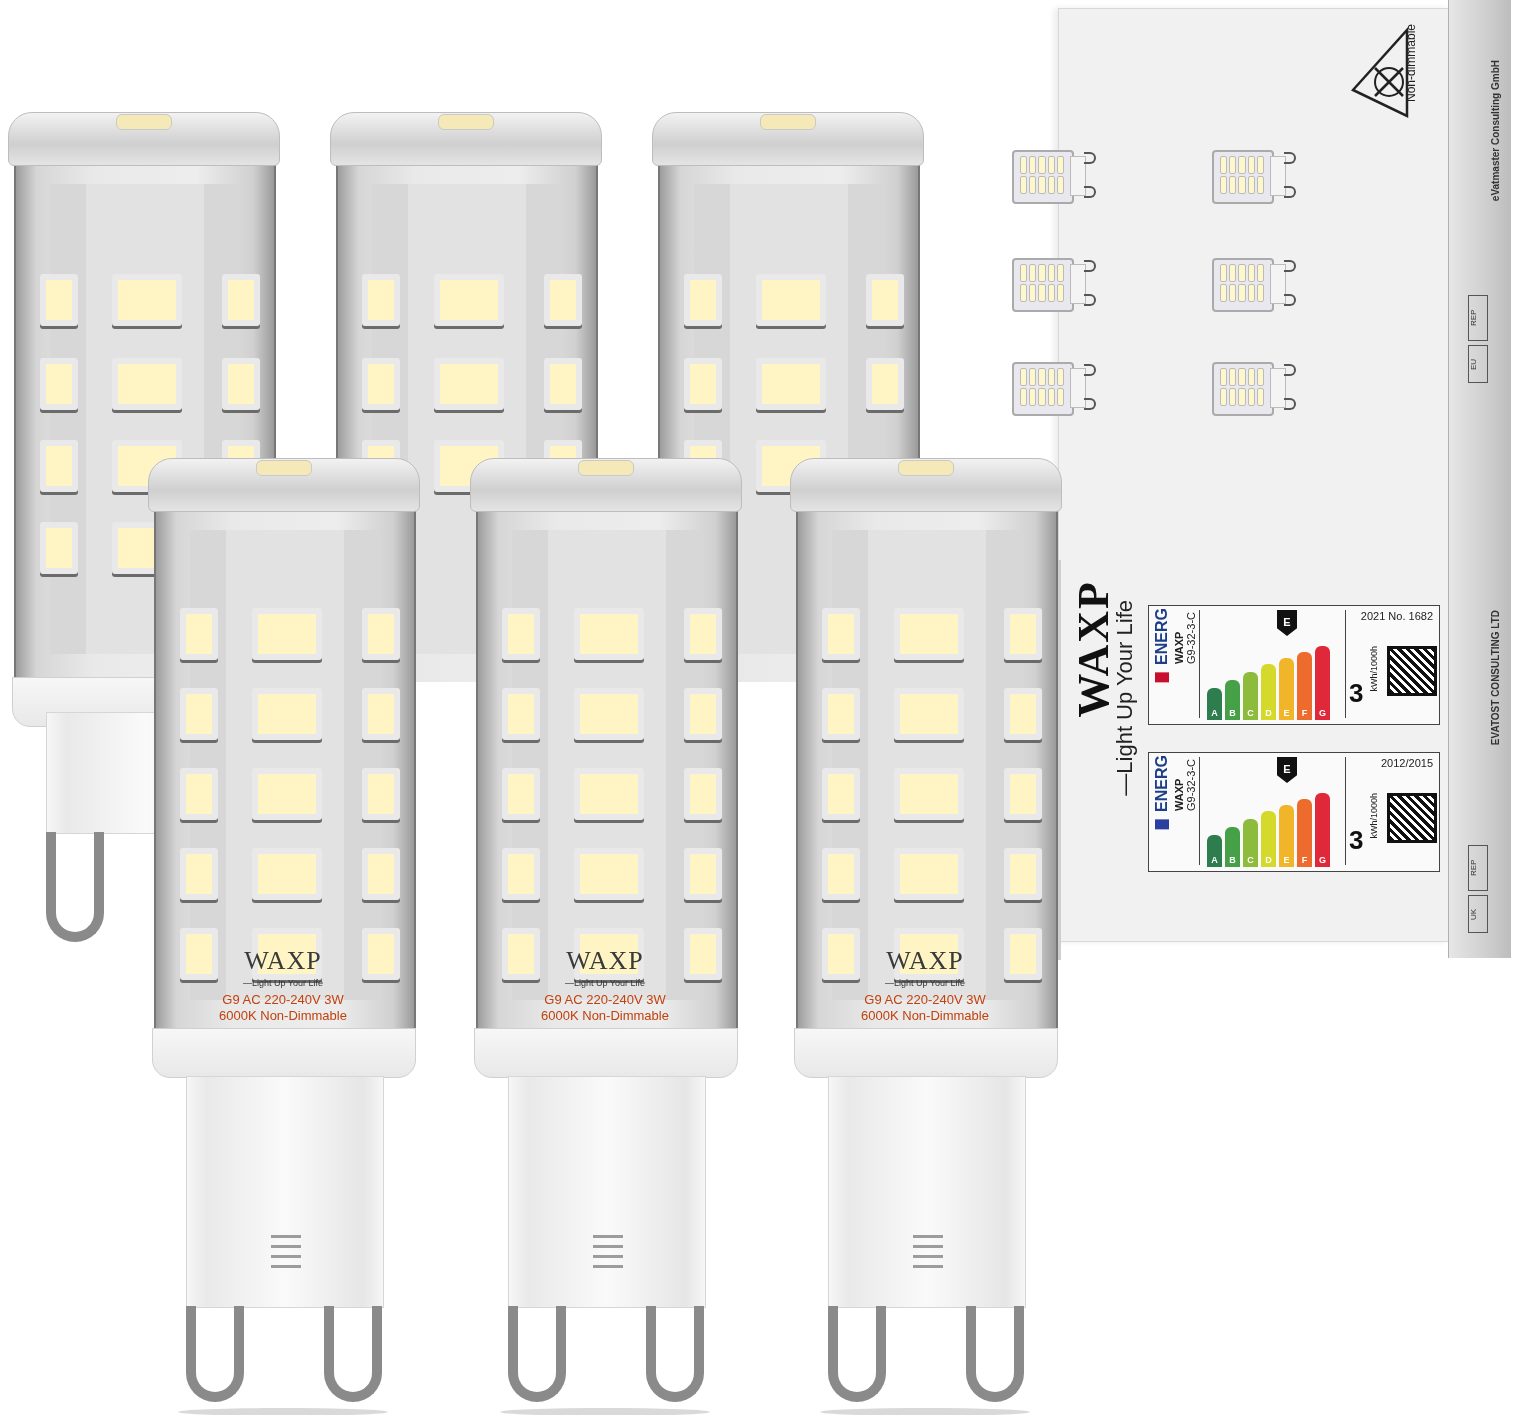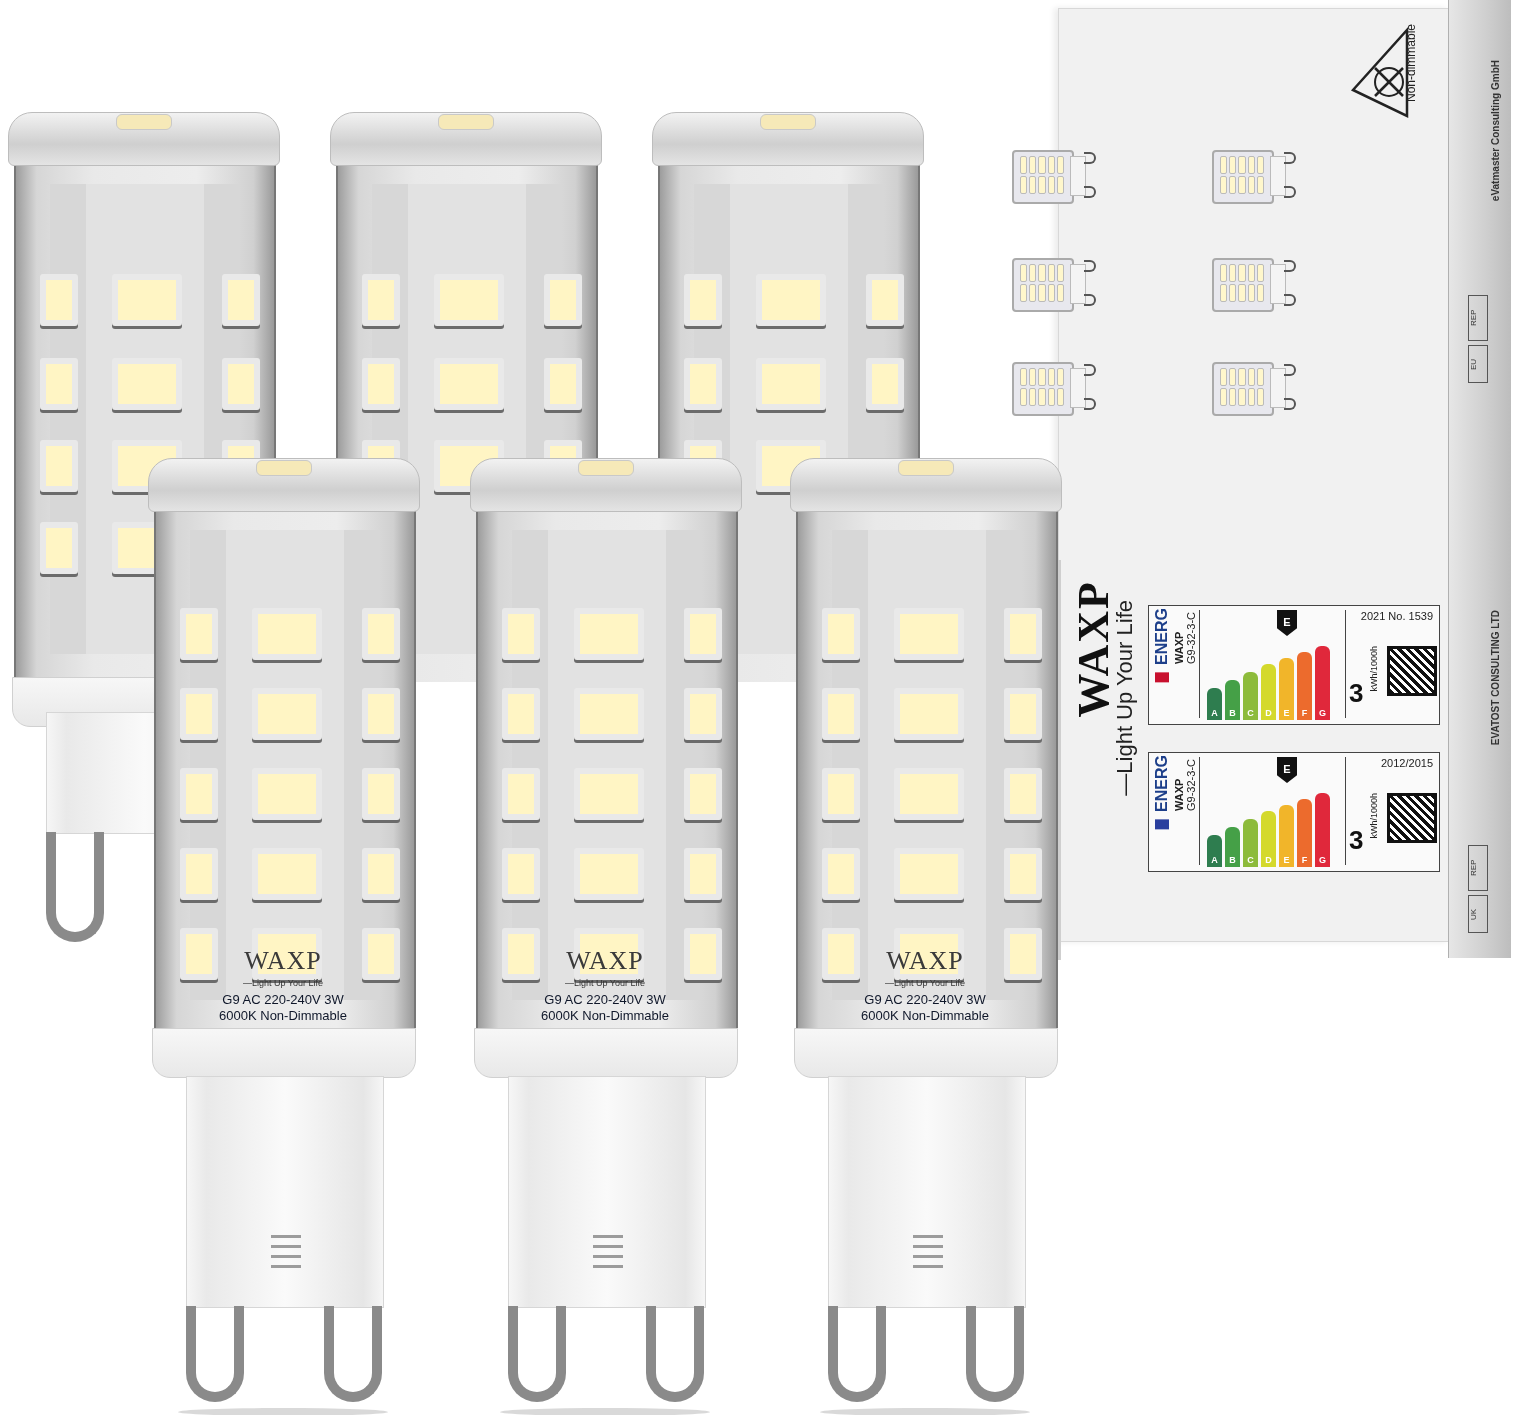--- a/index.html
+++ b/index.html
@@ -46,21 +46,21 @@
   .bulb .cap{position:absolute;left:0;top:0;width:270px;height:52px;border-radius:24px 24px 6px 6px;background:linear-gradient(180deg,#f2f2f2,#cfcfcf 60%,#e4e4e4);border:1px solid #bdbdbd;}
   .bulb .tip{position:absolute;left:108px;top:2px;width:54px;height:14px;border-radius:6px;background:#f6e9b8;border:1px solid #c9c9c9;}
   .bulb .body{position:absolute;left:6px;top:50px;width:258px;height:520px;background:linear-gradient(90deg,#9d9d9d 0,#d6d6d6 8%,#e9e9e9 30%,#ededed 70%,#d0d0d0 92%,#9a9a9a 100%);border-left:2px solid #777;border-right:2px solid #777;}
   .bulb .core{position:absolute;left:34px;top:22px;width:190px;height:470px;background:#d7d7d7;}
   .bulb .strip{position:absolute;left:70px;top:22px;width:118px;height:470px;background:#e2e2e2;}
   .led{position:absolute;background:#fff5c4;border:6px solid #e9e9e9;box-shadow:0 3px 0 #6b6b6b;border-radius:3px;}
   .led.center{width:58px;height:40px;}
   .led.sideL,.led.sideR{width:26px;height:40px;}
   .bulb .logo{position:absolute;left:0;width:270px;text-align:center;font-family:"Liberation Serif",serif;font-size:26px;color:#3a3a3a;letter-spacing:1px;}
   .bulb .tagl{position:absolute;left:0;width:270px;text-align:center;font-size:9px;color:#333;}
-  .bulb .spec{position:absolute;left:0;width:270px;text-align:center;font-size:13px;color:#0f172a;line-height:15px;}
+  .bulb .spec{position:absolute;left:0;width:270px;text-align:center;font-size:13px;color:#c2410c;line-height:15px;}
   .bulb .collar{position:absolute;left:4px;top:570px;width:262px;height:48px;background:linear-gradient(180deg,#f7f7f7,#e8e8e8);border-radius:0 0 18px 18px;border:1px solid #d0d0d0;}
   .bulb .plug{position:absolute;left:38px;top:618px;width:196px;height:230px;background:linear-gradient(90deg,#f6f6f6,#e9e9e9 10%,#fafafa 50%,#e6e6e6 90%,#f6f6f6);border:1px solid #d6d6d6;}
   .bulb .vent{position:absolute;left:84px;width:30px;height:3px;background:#9c9c9c;}
   .bulb .pin{position:absolute;top:848px;width:58px;height:96px;border:10px solid #8a8a8a;border-top:none;border-radius:0 0 34px 34px;box-sizing:border-box;background:transparent;}
   .bulb .pin.l{left:38px;}
   .bulb .pin.r{left:176px;}
   .bulb .shadow{position:absolute;top:950px;left:30px;width:210px;height:8px;border-radius:50%;background:rgba(0,0,0,0.15);}
 </style>
 </head>
 <body>
@@ -202,21 +202,21 @@
     <div style="height:46px;background:#8dbb3b">C</div>
     <div style="height:54px;background:#d4d92c">D</div>
     <div style="height:60px;background:#f1b52a">E</div>
     <div style="height:66px;background:#ec6b2d">F</div>
     <div style="height:72px;background:#e0283b">G</div>
   </div>
   <div class="sep2"></div>
   <div class="kwh">3</div>
   <div class="kwhu">kWh/1000h</div>
   <div class="qr"></div>
-  <div class="reg">2021 No. 1539</div>
+  <div class="reg">2021 No. 1682</div>
 </div>
 
 <div class="label" style="top:752px;">
   <div class="hdr"><span class="flag" style="background:#2a3f9e"></span> <span>ENERG</span></div>
   <div class="model"><b>WAXP</b><br><span>G9-32-3-C</span></div>
   <div class="sep1"></div>
   <div class="arrow">E</div>
   <div class="bars">
     <div style="height:30px;background:#2e7d4f">A</div>
     <div style="height:38px;background:#45a047">B</div>

